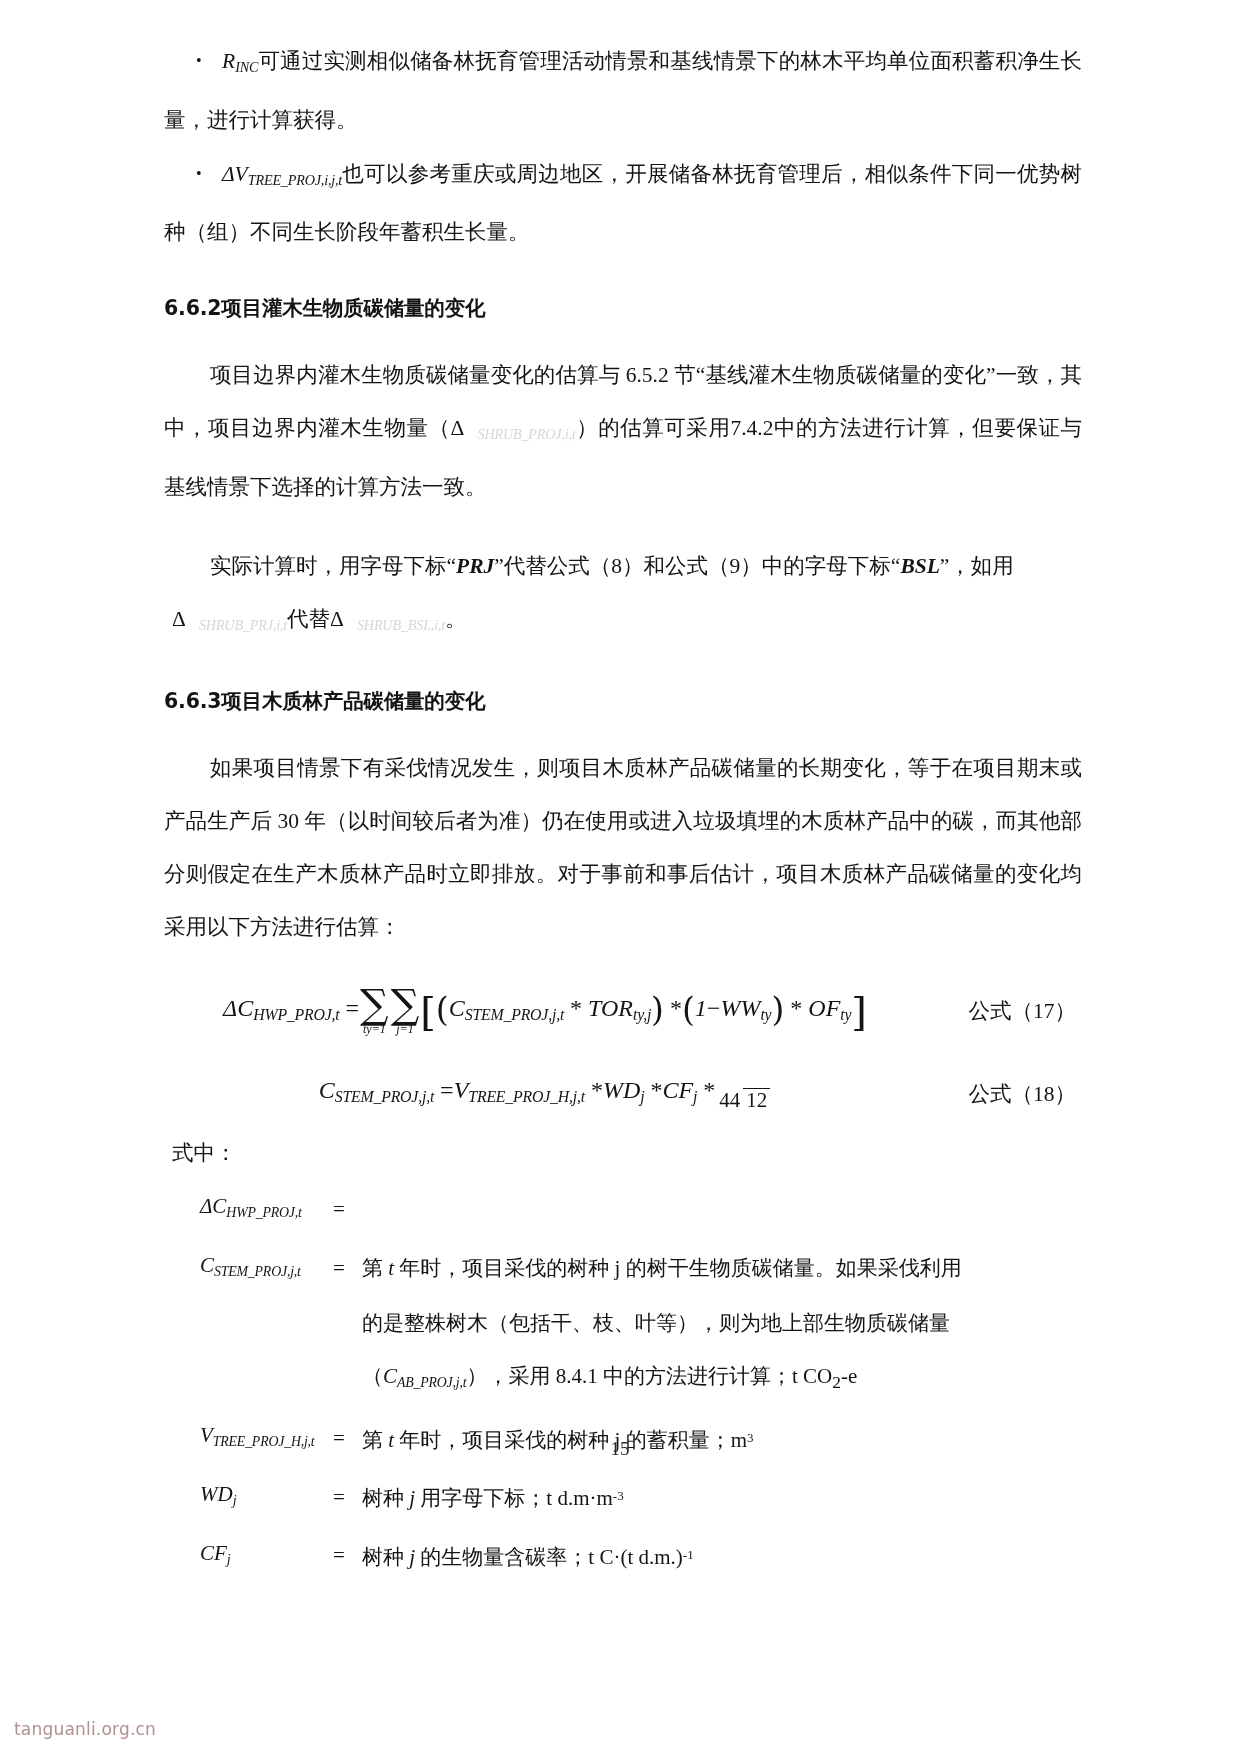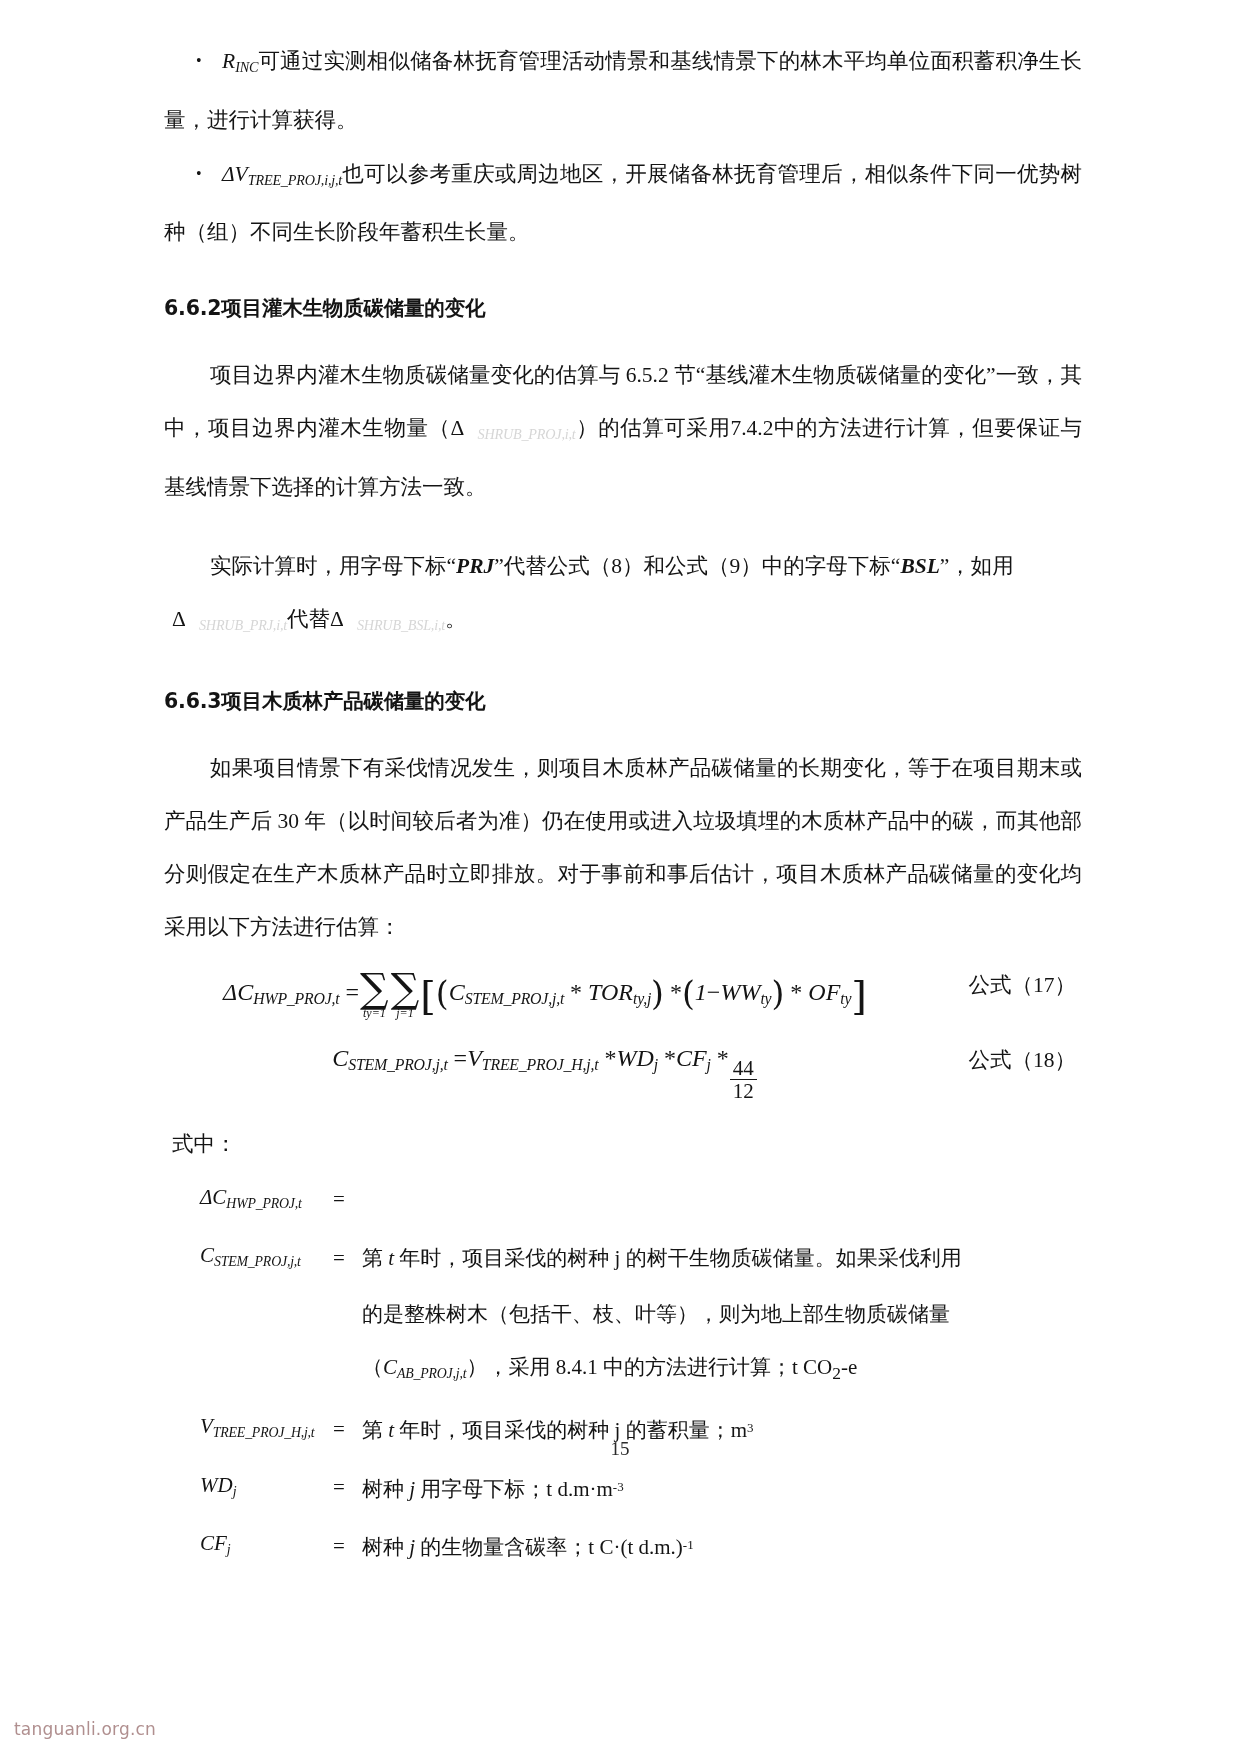--- a/index.html
+++ b/index.html
@@ -81,21 +81,23 @@
   
   .ghost {
     color: #ffffff;
   }
   .ghost-faint {
     color: #d6d6d6;
   }
   
   .eq-row {
     display: flex;
+    align-items: center;
     width: 100%;
+    margin-top: 16px;
   }
   .eq-body {
     flex: 1 1 auto;
     text-align: center;
     font-size: 24px;
     white-space: nowrap;
   }
   .eq-tag {
     flex: 0 0 auto;
     width: 150px;
@@ -128,21 +130,21 @@
     font-weight: 300;
   }
   .par {
     font-size: 33px;
     font-family: "DejaVu Serif", serif;
     vertical-align: -0.16em;
     font-weight: 300;
   }
   .frac {
     display: inline-flex;
-    flex-direction: column;
+    flex-direction: row;
     align-items: center;
     vertical-align: -0.42em;
     font-size: 21px;
     line-height: 1.05;
     margin: 0 1px;
   }
   .frac .num { padding: 0 3px; }
   .frac .den { padding: 0 3px; border-top: 1.4px solid #141414; }
   
   .defs { margin: 0; }

